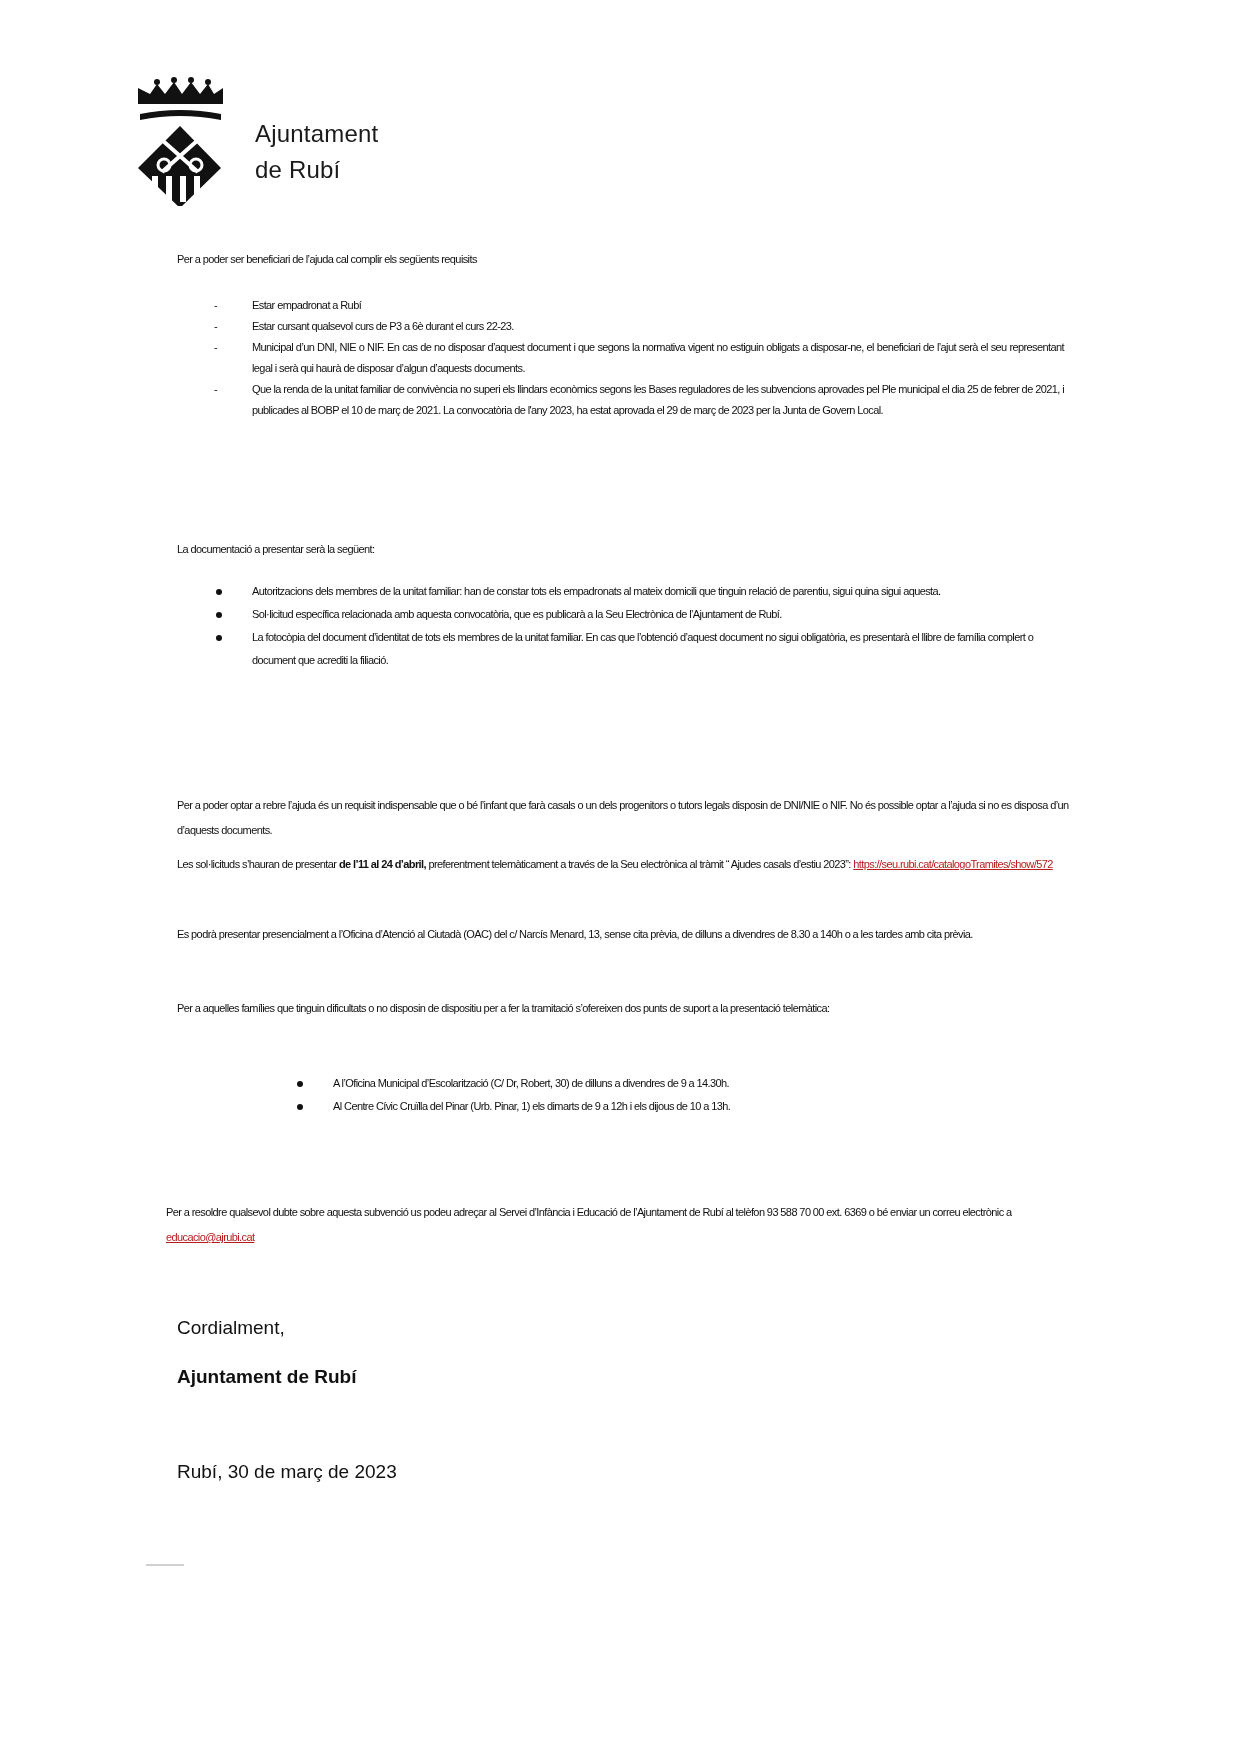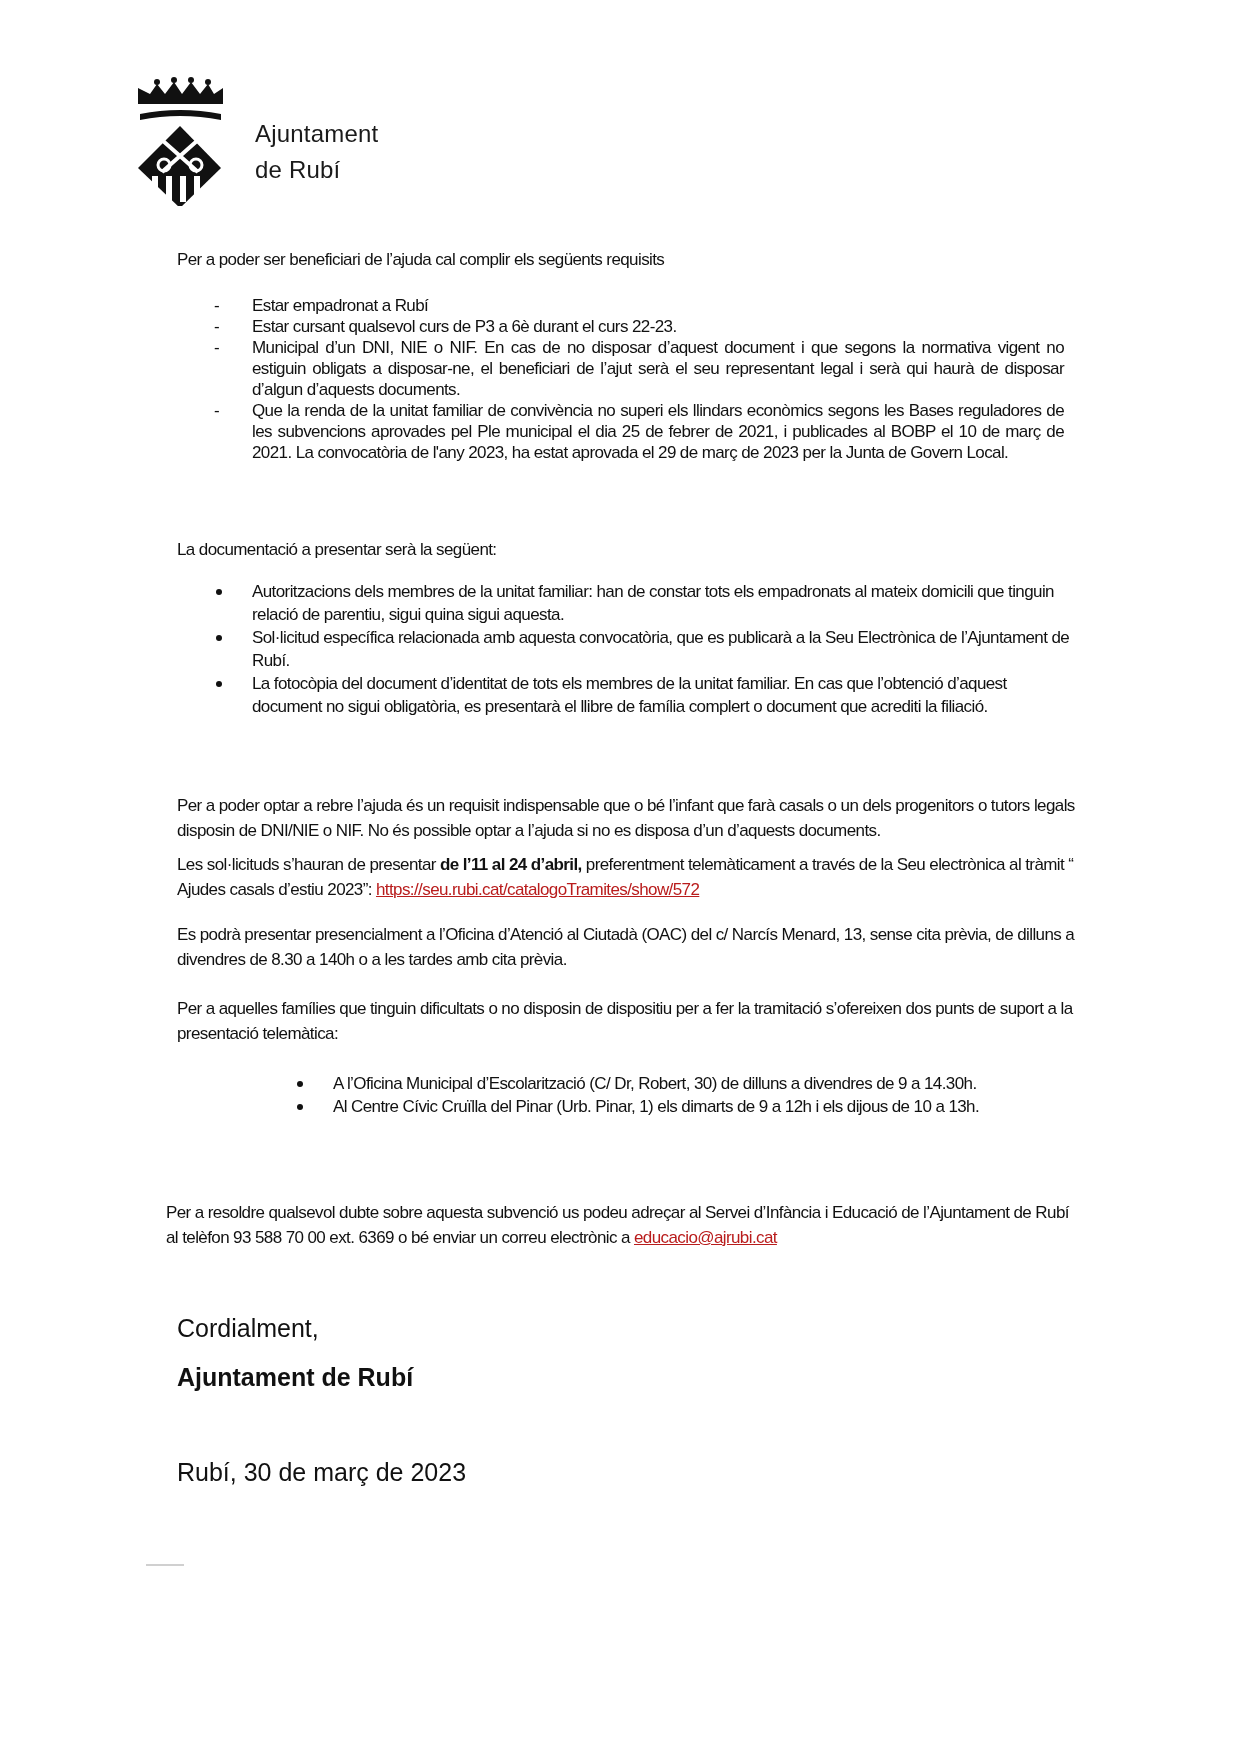--- a/index.html
+++ b/index.html
@@ -1,29 +1,29 @@
 <!DOCTYPE html>
 <html><head>
 <meta charset="utf-8">
 <style>
   html, body { margin: 0; padding: 0; background: #ffffff; }
   body { width: 1241px; height: 1755px; position: relative; overflow: hidden;
          font-family: "Liberation Sans", sans-serif; color: #111; }
   .abs { position: absolute; }
   .logo { left: 128px; top: 76px; width: 300px; height: 130px; }
   .logo-text { left: 243px; top: 116px; font-family: Liberation Sans, sans-serif; font-size: 24px; line-height: 36px; color: #1a1a1a; letter-spacing: 0.2px; margin-left: 12px; }
-  .p-cond { font-size: 17px; line-height: 25px; letter-spacing: -0.6px; }
+  .p-cond { font-size: 11px; line-height: 25px; letter-spacing: -0.6px; }
   .just { text-align: justify; }
   .list { margin: 0; padding: 0; list-style: none; }
   .list li { position: relative; }
   .dash { position: absolute; left: -38px; top: 0; }
   .dot { position: absolute; left: -36px; top: 9px; width: 6px; height: 6px; border-radius: 50%; background: #111; }
   a { color: #b91c1c; text-decoration: underline; }
   .bold { font-weight: bold; }
-  .sig { font-size: 25px; line-height: 24px; }
+  .sig { font-size: 19px; line-height: 24px; }
   .rule { left: 146px; top: 1564px; width: 38px; height: 2px; background: #d0d0d0; }
 </style>
 </head>
 <body>
 
 <div class="abs logo">
   <svg width="110" height="130" viewBox="0 0 110 130">
 
     <path d="M10 12 L10 28 L95 28 L95 12 L86 18 L80 8 L72 18 L63 6 L54 18 L46 6 L37 18 L29 8 L22 18 Z" fill="#111"></path>
     <circle cx="29" cy="6" r="3" fill="#111"></circle>

